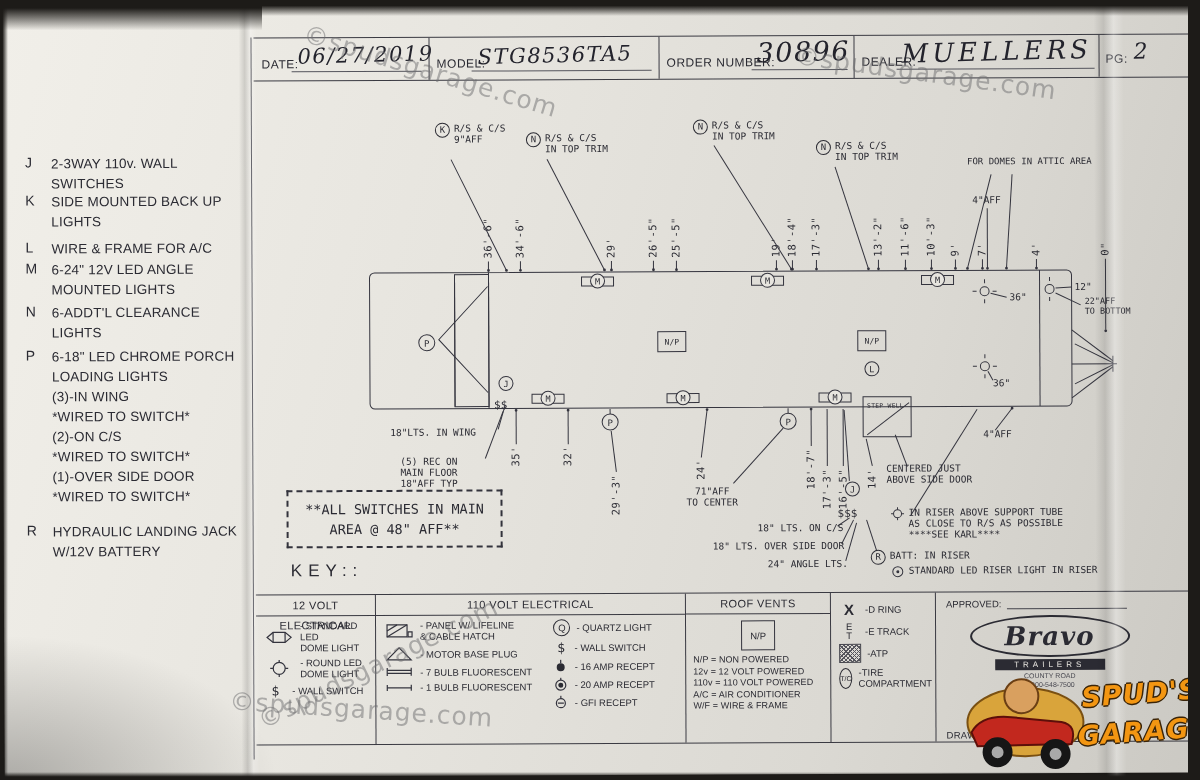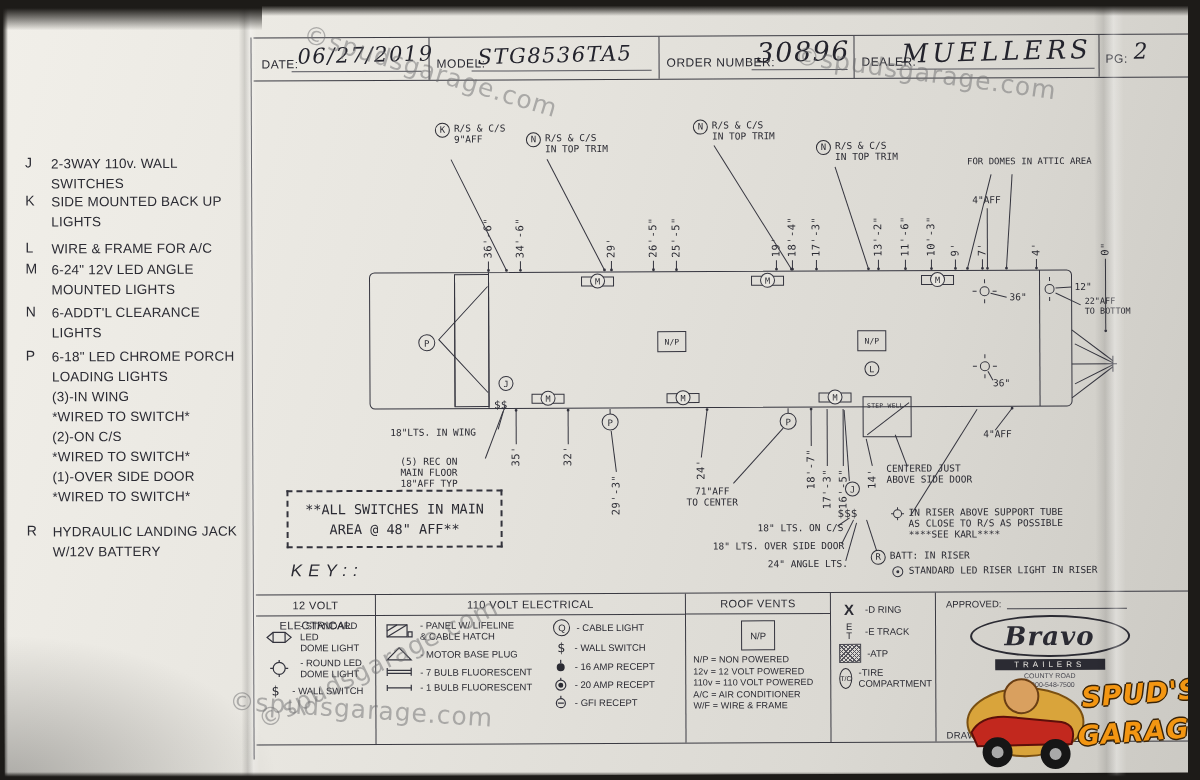--- a/index.html
+++ b/index.html
@@ -36,21 +36,21 @@
   
   .co{position:absolute;font-family:"DejaVu Sans Mono",monospace;font-size:9.5px;line-height:11px;
       white-space:pre-line;color:#2b2b33}
   .corow{display:flex;align-items:flex-start;gap:4px}
   .circ{display:inline-flex;width:13px;height:13px;border:1.2px solid #2b2b33;border-radius:50%;
         align-items:center;justify-content:center;font-size:9px;flex:0 0 auto;background:transparent}
   .mini-icon{flex:0 0 auto}
   #switch-note{position:absolute;left:286px;top:489px;width:212px;height:54px;border:2px dashed #33333c;
         display:flex;align-items:center;justify-content:center;text-align:center;
         font-family:"DejaVu Sans Mono",monospace;font-size:13.5px;line-height:20px;white-space:pre-line}
-  #key-title{position:absolute;left:290px;top:560px;font-style:italic;font-size:17px;letter-spacing:6px}
+  #key-title{position:absolute;left:290px;top:560px;font-size:17px;letter-spacing:6px}
   
   #key-table{position:absolute;left:255px;top:593px;width:937px;height:149px;
              border-top:1.5px solid #3a3a42;border-bottom:1.5px solid #3a3a42;display:flex}
   .kcol{height:100%;border-right:1.2px solid #3a3a42;box-sizing:border-box;position:relative}
   .kcol:last-child{border-right:none}
   .khead{height:20px;line-height:20px;text-align:center;font-size:11px;letter-spacing:.4px;
          border-bottom:1.2px solid #3a3a42}
   .krow{display:flex;align-items:center;gap:6px;padding:4px 6px 0 8px}
   .klabel{font-size:9.5px;line-height:11px;white-space:pre-line}
   .sym{flex:0 0 auto}
@@ -510,21 +510,21 @@
               <line x1="3" y1="2" x2="3" y2="8"></line>
                   <line x1="27" y1="2" x2="27" y2="8"></line>
                   <line x1="3" y1="5" x2="27" y2="5"></line>
             </svg>
             <div class="klabel">- 1 BULB FLUORESCENT</div>
           </div>
         </div>
         <div style="width:140px">
           <div class="krow">
             <span class="qsym">Q</span>
-            <div class="klabel">- CABLE LIGHT</div>
+            <div class="klabel">- QUARTZ LIGHT</div>
           </div>
           <div class="krow">
             <span class="dollar" style="width:15px">$</span>
             <div class="klabel">- WALL SWITCH</div>
           </div>
           <div class="krow">
             <svg class="sym" width="15" height="14" viewBox="0 0 15 14">
               <circle cx="7.5" cy="8" r="4" class="fillb"></circle>
                   <line x1="7.5" y1="0.5" x2="7.5" y2="4"></line>
             </svg>

